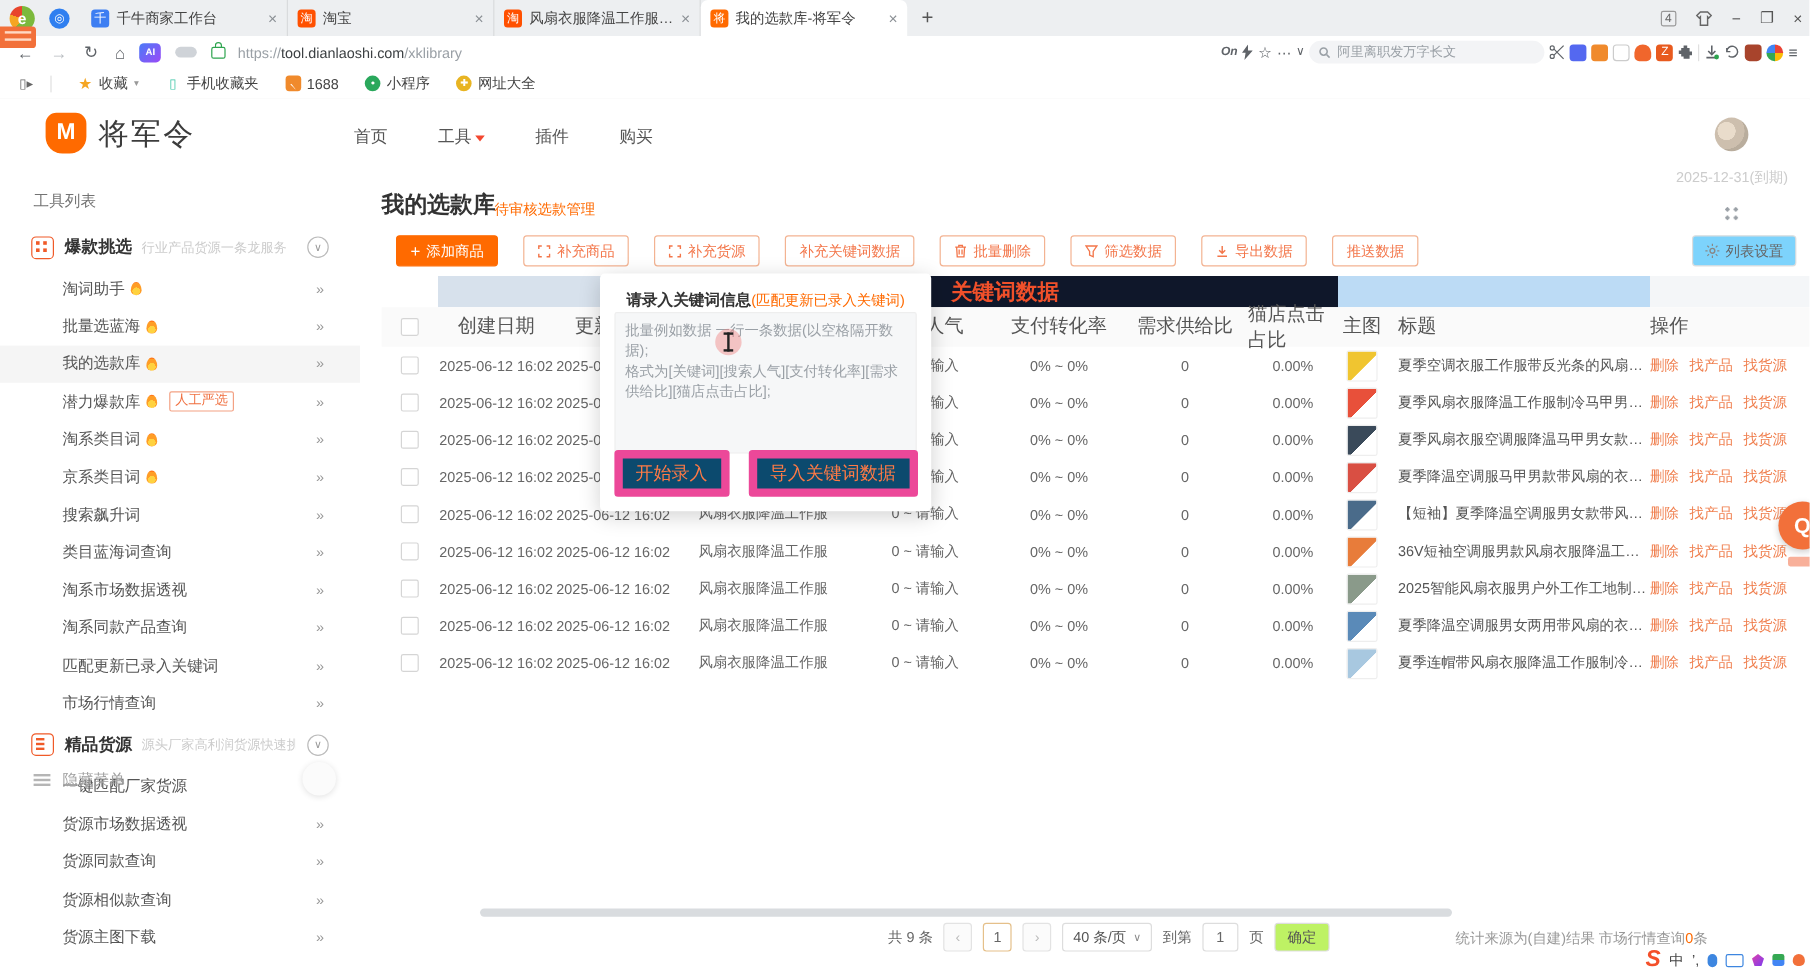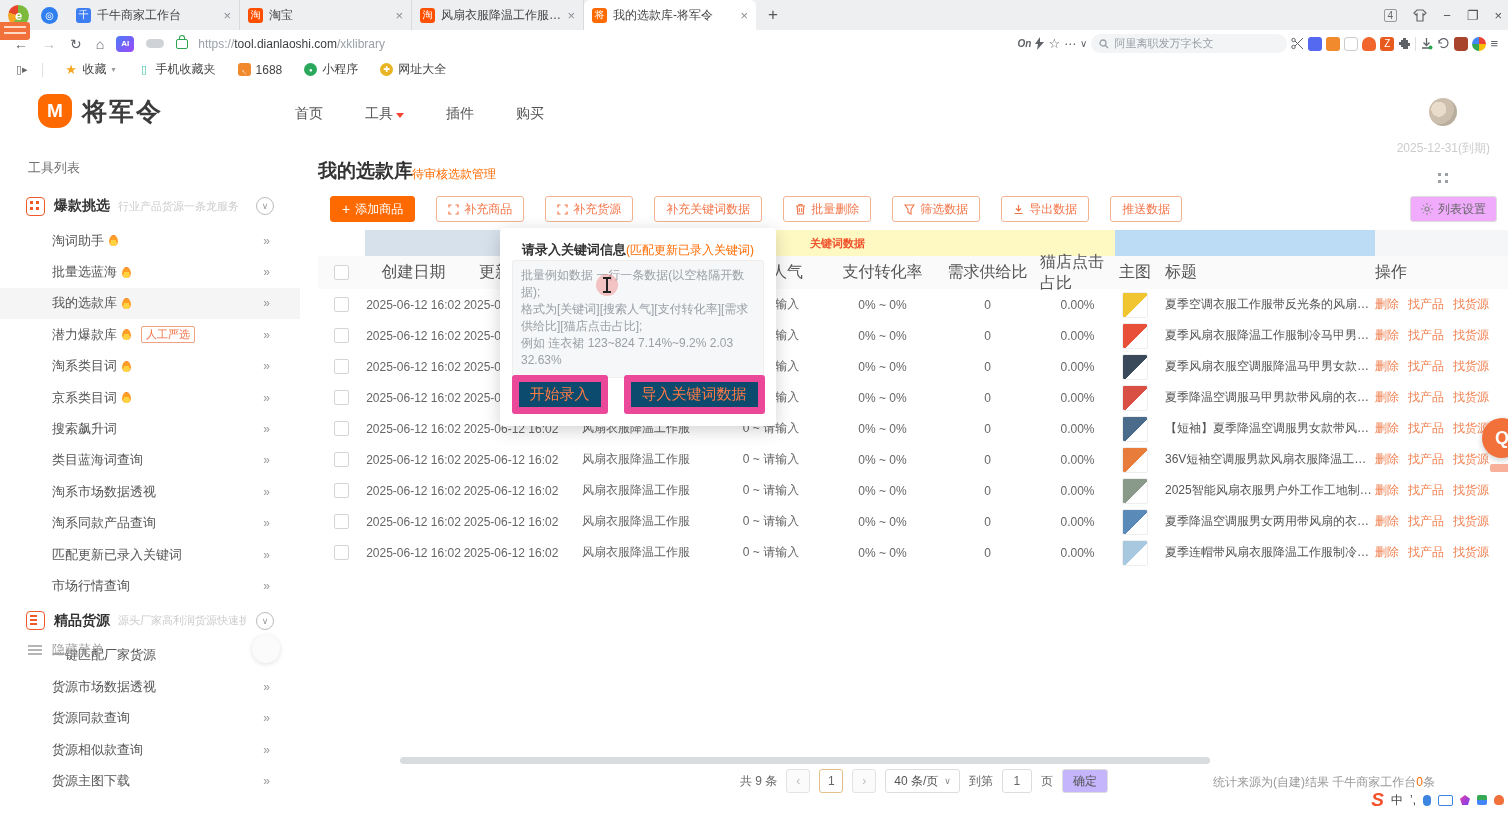--- a/index.html
+++ b/index.html
@@ -35,21 +35,21 @@
   .csep{width:1px;height:14px;background:#e0e0e0;}
   .sq{width:14px;height:14px;border-radius:3px;}
   
   #bmbar{position:absolute;left:0;top:57px;width:1508px;height:25px;background:#fff;border-bottom:1px solid #efefef;display:flex;align-items:center;font-size:12px;color:#444;}
   .bm{display:flex;align-items:center;gap:5px;margin-left:22px;}
   .bmicon{width:13px;height:13px;border-radius:3px;display:flex;align-items:center;justify-content:center;color:#fff;font-size:8px;}
   
   #appheader{position:absolute;left:0;top:82px;width:1508px;height:63px;background:#fff;}
   #logo{position:absolute;left:38px;top:12px;display:flex;align-items:center;gap:10px;}
   #logoicon{width:34px;height:34px;border-radius:9px 9px 14px 14px;background:#ff6a00;color:#fff;font-weight:bold;font-size:19px;display:flex;align-items:center;justify-content:center;}
-  #logotext{font-size:25px;font-weight:bold;color:#3c3c3c;letter-spacing:2px;}
+  #logotext{font-size:25px;font-weight:normal;color:#3c3c3c;letter-spacing:2px;}
   #nav{position:absolute;left:295px;top:23px;display:flex;gap:42px;font-size:14px;color:#555;}
   .navitem{display:flex;align-items:center;gap:3px;}
   .redcaret{width:0;height:0;border-left:4px solid transparent;border-right:4px solid transparent;border-top:5px solid #f3472f;margin-top:2px;}
   #userbox{position:absolute;right:18px;top:16px;display:flex;align-items:center;gap:14px;flex-direction:column;}
   #avatar{width:28px;height:28px;border-radius:50%;background:radial-gradient(circle at 35% 40%,#e9dccb 0 30%,#cdbfae 31% 60%,#b9ad9d 61%);}
   #expdate{font-size:12px;color:#ccc;}
   .grid9{width:14px;height:14px;background:
      radial-gradient(circle,#9aa0a6 1.6px,transparent 1.8px) 0 0/7px 7px;}
   
   #sidebar{position:absolute;left:0;top:145px;width:300px;height:668px;background:#fff;}
@@ -69,26 +69,26 @@
   #hiddenmenu{position:absolute;left:28px;top:641px;display:flex;align-items:center;gap:10px;color:#a0a0a0;font-size:13px;z-index:30;}
   .ham{width:14px;height:2px;background:#b5b5b5;box-shadow:0 4px #b5b5b5,0 8px #b5b5b5;margin-top:-8px;}
   #collapsebtn{position:absolute;left:252px;top:635px;width:28px;height:28px;border-radius:50%;background:#fbfbfb;box-shadow:0 1px 5px rgba(0,0,0,.12);z-index:30;}
   
   #page-title{position:absolute;left:318px;top:158px;font-size:19px;font-weight:bold;color:#333;}
   #subtitle{position:absolute;left:412px;top:166px;font-size:12px;color:#ff6a00;}
   #toolbar{position:absolute;left:330px;top:196px;display:flex;gap:21px;height:26px;}
   .tbtn{display:flex;align-items:center;gap:5px;height:26px;padding:0 11px;box-sizing:border-box;border:1px solid #f3b392;border-radius:3px;background:#fff;color:#f3764a;font-size:12px;white-space:nowrap;}
   .tbtn.primary{background:#ff6a00;border-color:#ff6a00;color:#fff;}
   .tbtn svg{display:block;}
-  #listset{position:absolute;left:1410px;top:196px;height:26px;display:flex;align-items:center;gap:5px;padding:0 10px;border:1px solid #ddd;border-radius:3px;color:#666;font-size:12px;background:#f0abfc;box-sizing:border-box;}
+  #listset{position:absolute;left:1410px;top:196px;height:26px;display:flex;align-items:center;gap:5px;padding:0 10px;border:1px solid #ddd;border-radius:3px;color:#666;font-size:12px;background:#7dd3fc;box-sizing:border-box;}
   
   #band{position:absolute;left:318px;top:230px;width:1190px;height:26px;display:flex;}
   .seg{height:26px;display:flex;align-items:center;justify-content:center;}
   .seg1{width:47px;} .seg2{width:195px;background:#d7e1ec;}
-  .seg3{width:555px;background:#fef9c3;color:#f0502a;font-weight:bold;font-size:11px;}
+  .seg3{width:555px;background:#0f172a;color:#f0502a;font-weight:bold;font-size:18px;}
   .seg4{width:260px;background:#bcdbf5;} .seg5{width:133px;background:#f4f6f8;}
   #thead{position:absolute;left:318px;top:256px;width:1190px;height:33px;background:#fafafa;display:flex;align-items:center;font-size:16px;color:#555;}
   #rows{position:absolute;left:318px;top:289px;width:1190px;}
   .trow{display:flex;align-items:center;height:31px;font-size:12px;color:#666;}
   .cell{display:flex;align-items:center;justify-content:center;box-sizing:border-box;}
   .c0{width:47px;} .c1{width:97px;} .c2{width:98px;} .c3{width:152px;} .c4{width:118px;}
   .c5{width:105px;} .c6{width:105px;} .c7{width:75px;} .c8{width:40px;}
   .c9{width:220px;justify-content:flex-start;padding-left:10px;}
   .c10{width:133px;justify-content:flex-start;gap:9px;}
   .cbx{width:13px;height:13px;border:1px solid #d5d5d5;border-radius:2px;background:#fff;}
@@ -106,21 +106,21 @@
   #cursor i{position:absolute;left:10px;top:3px;width:2px;height:16px;background:#222;}
   #cursor i:before,#cursor i:after{content:"";position:absolute;left:-3px;width:8px;height:2px;background:#222;}
   #cursor i:after{bottom:0;}
   
   #hscroll{position:absolute;left:400px;top:757px;width:810px;height:7px;border-radius:4px;background:#d9dcdf;}
   #pagination{position:absolute;left:740px;top:769px;display:flex;align-items:center;gap:9px;font-size:12px;color:#666;}
   .pbtn{width:24px;height:24px;border:1px solid #e3e3e3;border-radius:3px;background:#fbfbfb;color:#bbb;display:flex;align-items:center;justify-content:center;box-sizing:border-box;}
   .pbtn.cur{background:#fff;border-color:#e5c08a;color:#666;}
   .sizebox{height:24px;border:1px solid #ddd;border-radius:3px;display:flex;align-items:center;gap:6px;padding:0 8px;box-sizing:border-box;color:#555;}
   .gotobox{width:30px;height:24px;border:1px solid #ddd;border-radius:3px;display:flex;align-items:center;justify-content:center;box-sizing:border-box;background:#fff;}
-  .confirm{height:24px;padding:0 10px;border:1px solid #ddd;border-radius:3px;background:#c4b5fd;color:#555;display:flex;align-items:center;box-sizing:border-box;}
+  .confirm{height:24px;padding:0 10px;border:1px solid #ddd;border-radius:3px;background:#bef264;color:#555;display:flex;align-items:center;box-sizing:border-box;}
   #stats{position:absolute;left:1213px;top:774px;font-size:12px;color:#999;}
   #stats b{color:#ff6a00;font-weight:normal;}
   #sogou{position:absolute;right:4px;top:790px;display:flex;align-items:center;gap:7px;height:20px;}
   #slogo{color:#f4502a;font-weight:bold;font-size:19px;font-style:italic;}
   #sogou .si{font-size:12px;color:#444;}
   .mic{width:8px;height:11px;border-radius:4px;background:#3d86e0;position:relative;}
   .kbd{width:13px;height:9px;border:1.4px solid #3d86e0;border-radius:2px;}
   .skin{width:10px;height:10px;background:linear-gradient(135deg,#e040ab,#7b3df0);clip-path:polygon(50% 0,100% 38%,79% 100%,21% 100%,0 38%);}
   .apps{width:10px;height:10px;background:linear-gradient(#35a853 50%,#4285f4 50%);border-radius:2px;}
   .paw{width:10px;height:10px;border-radius:50% 50% 40% 40%;background:#f2703a;}
@@ -672,21 +672,20 @@
     </div>
   </div>
 
 <div id="modal">
   <div id="modal-title">
     <b>请录入关键词信息</b><span>(匹配更新已录入关键词)</span>
   </div>
   <div id="modal-ta">
       <div class="ph-line">批量例如数据 一行一条数据(以空格隔开数据);</div>
       <div class="ph-line">格式为[关键词][搜索人气][支付转化率][需求供给比][猫店点击占比];</div>
-      <div class="ph-line">例如 连衣裙 123~824 7.14%~9.2% 2.03 32.63%</div>
     </div>
   <div id="cursor">
       <i></i>
     </div>
   <div id="modal-btns">
     <div class="mbtn">开始录入</div>
     <div class="mbtn">导入关键词数据</div>
   </div>
 </div>
 
@@ -699,21 +698,21 @@
   <div class="sizebox">
     <span>40 条/页</span>
     <span style="font-size:9px;color:#888;">∨</span>
   </div>
   <span>到第</span>
   <div class="gotobox">1</div>
   <span>页</span>
   <div class="confirm">确定</div>
 </div>
 <div id="stats">
-  <span>统计来源为(自建)结果 千牛商家工作台</span><b>0</b><span>条</span>
+  <span>统计来源为(自建)结果 市场行情查询</span><b>0</b><span>条</span>
 </div>
 <div id="sogou">
   <span id="slogo">S</span>
   <span class="si">中</span>
   <span class="si">’,</span>
   <span class="mic"></span>
   <span class="kbd"></span>
   <span class="skin"></span>
   <span class="apps"></span>
   <span class="paw"></span>

